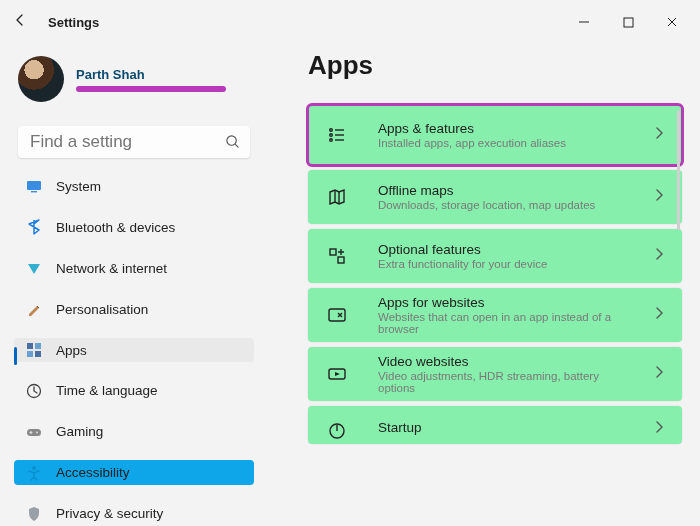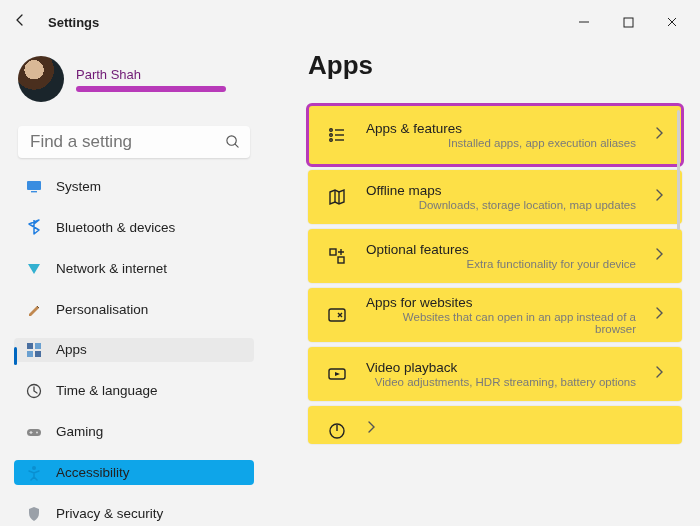--- a/index.html
+++ b/index.html
@@ -11,46 +11,46 @@
 .tb-ctrls { margin-left: auto; display: flex; }
 .tb-btn { width: 44px; height: 30px; display: flex; align-items: center; justify-content: center; }
 .tb-btn svg { stroke: #222; }
 
 .body { display: flex; height: calc(100% - 44px); }
 
 .sidebar { width: 264px; flex-shrink: 0; padding: 6px 10px 0 14px; display: flex; flex-direction: column; }
 .profile { display: flex; align-items: center; gap: 12px; margin: 6px 4px 6px 4px; }
 .avatar { width: 46px; height: 46px; border-radius: 50%; background: radial-gradient(circle at 35% 30%, #d9b896 0 22%, #4a2f1e 22% 45%, #1a252b 45% 100%); }
 .profile-text { display: flex; flex-direction: column; }
-.profile-name { font-size: 13px; font-weight: 400; color: #701a75; }
+.profile-name { font-size: 13px; font-weight: 700; color: #0c4a6e; }
 .underline { width: 150px; height: 6px; background: #b83ab9; border-radius: 3px; margin-top: 4px; }
 
 .search { position: relative; margin: 18px 4px 10px 4px; }
 .search input { width: 100%; height: 32px; border: none; border-radius: 4px; background: #fdfdfd; padding: 0 34px 0 12px; font-size: 17px; color: #555; box-shadow: 0 1px 2px rgba(0,0,0,.12); outline: none; }
 .search-icon { position: absolute; right: 10px; top: 8px; }
 
-.nav { margin-top: 6px; overflow-y: auto; display: flex; flex-direction: column; gap: 16px; justify-content: flex-end; }
+.nav { margin-top: 6px; overflow-y: auto; display: flex; flex-direction: column; gap: 16px; }
 .nav-item { display: flex; align-items: center; gap: 14px; height: 36px; padding: 0 12px; border-radius: 4px; font-size: 13.5px; color: #222; cursor: pointer; position: relative; }
 .nav-item.selected { background: #e9e9e9; }
 .nav-item.hover-alt { background: #0ea5e9; }
 .nav-item.selected::before { content: ""; position: absolute; left: 0; top: 9px; width: 3px; height: 18px; background: #0067c0; border-radius: 2px; }
 .nav-icon { width: 16px; height: 16px; flex-shrink: 0; display: flex; align-items: center; justify-content: center; }
 
 .main { flex: 1; padding: 6px 18px 0 44px; overflow: hidden; position: relative; }
 .main-inner { position: relative; height: 100%; }
 .scroll-ind { position: absolute; right: 2px; top: 60px; width: 3px; height: 120px; background: #cfcfcf; border-radius: 2px; }
 .page-title { font-size: 26px; font-weight: 600; color: #1a1a1a; margin-bottom: 24px; }
 .cards { display: flex; flex-direction: column; gap: 3px; }
-.card { background: #fde047; border-radius: 4px; height: 60px; display: flex; align-items: center; padding: 0 18px; gap: 18px; box-shadow: 0 0 0 1px rgba(0,0,0,.03); cursor: pointer; }
+.card { background: #86efac; border-radius: 4px; height: 60px; display: flex; align-items: center; padding: 0 18px; gap: 30px; box-shadow: 0 0 0 1px rgba(0,0,0,.03); cursor: pointer; }
 .card.hl { outline: 3px solid #b83ab9; outline-offset: -1px; }
 .card + .card { margin-top: 2px; }
 .card-icon { width: 22px; height: 22px; display: flex; align-items: center; justify-content: center; color: #222; }
 .card-text { display: flex; flex-direction: column; flex: 1; }
 .card-title { font-size: 13.5px; color: #222; }
-.card-sub { font-size: 11.5px; color: #7a7a7a; margin-top: 1px; text-align: right; }
+.card-sub { font-size: 11.5px; color: #7a7a7a; margin-top: 1px; }
 .chev { color: #555; }
 .card-group { height: 54px; }
 .card.cut { height: 38px; align-items: flex-start; padding-top: 14px; }
 
 
 .ic { width: 16px; height: 16px; display: block; }
 </style>
 </head>
 <body>
 
@@ -265,35 +265,39 @@
       </div>
 
       <div class="card card-group">
         <span class="card-icon">
               <svg width="20" height="20" viewBox="0 0 20 20" fill="none" stroke="#222" stroke-width="1.4">
                 <rect x="2" y="5" width="16" height="10" rx="2"></rect>
                 <path d="M8 8l5 2-5 2z" fill="#222" stroke="none"></path>
               </svg>
             </span>
         <div class="card-text">
-          <span class="card-title">Video playback</span>
+          <span class="card-title">Video websites</span>
           <span class="card-sub">Video adjustments, HDR streaming, battery options</span>
         </div>
         <span class="chev"><svg width="10" height="14" viewBox="0 0 8 14">
                 <path d="M2 2l5 5-5 5" fill="none" stroke="#555" stroke-width="1.4" stroke-linecap="round"></path>
               </svg></span>
       </div>
 
       <div class="card cut">
         <span class="card-icon">
               <svg width="20" height="20" viewBox="0 0 20 20" fill="none" stroke="#222" stroke-width="1.4">
                 <circle cx="10" cy="10" r="7"></circle>
                 <path d="M10 4v6"></path>
               </svg>
             </span>
+        <div class="card-text">
+          <span class="card-title">Startup</span>
+
+        </div>
         <span class="chev"><svg width="10" height="14" viewBox="0 0 8 14">
                 <path d="M2 2l5 5-5 5" fill="none" stroke="#555" stroke-width="1.4" stroke-linecap="round"></path>
               </svg></span>
       </div>
 
     </div>
     </div>
   </main>
 </div>
 

